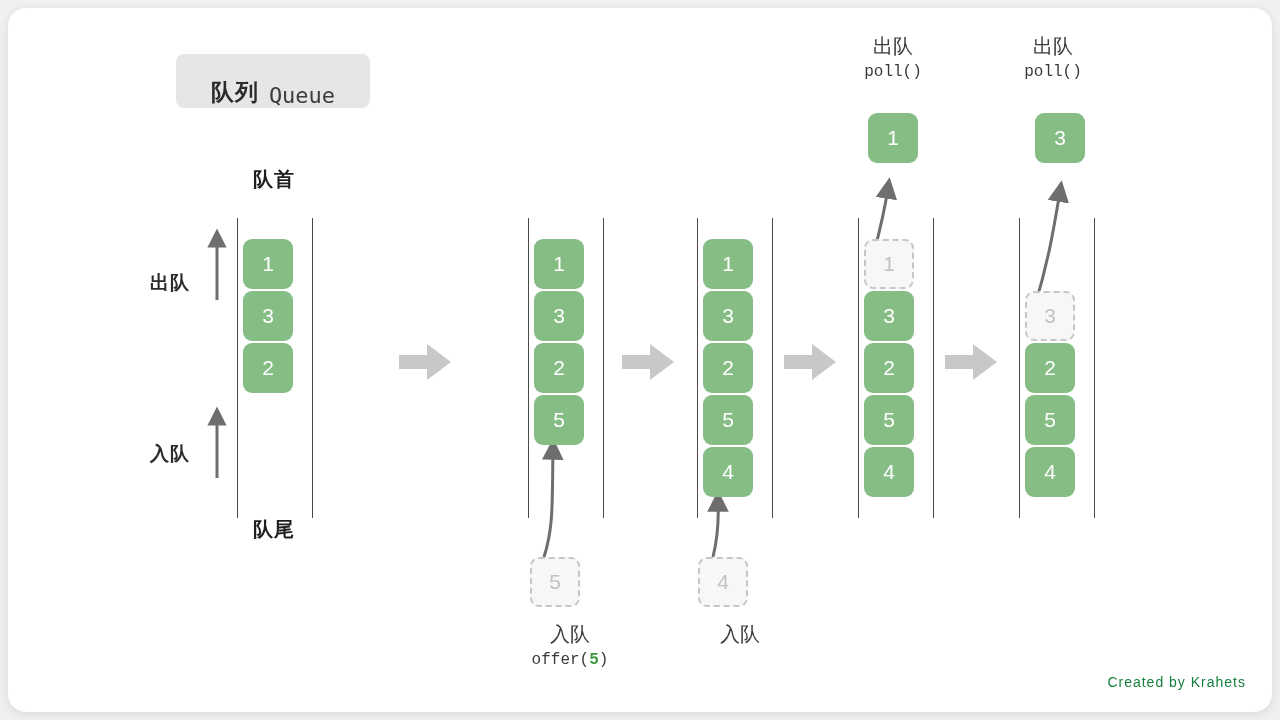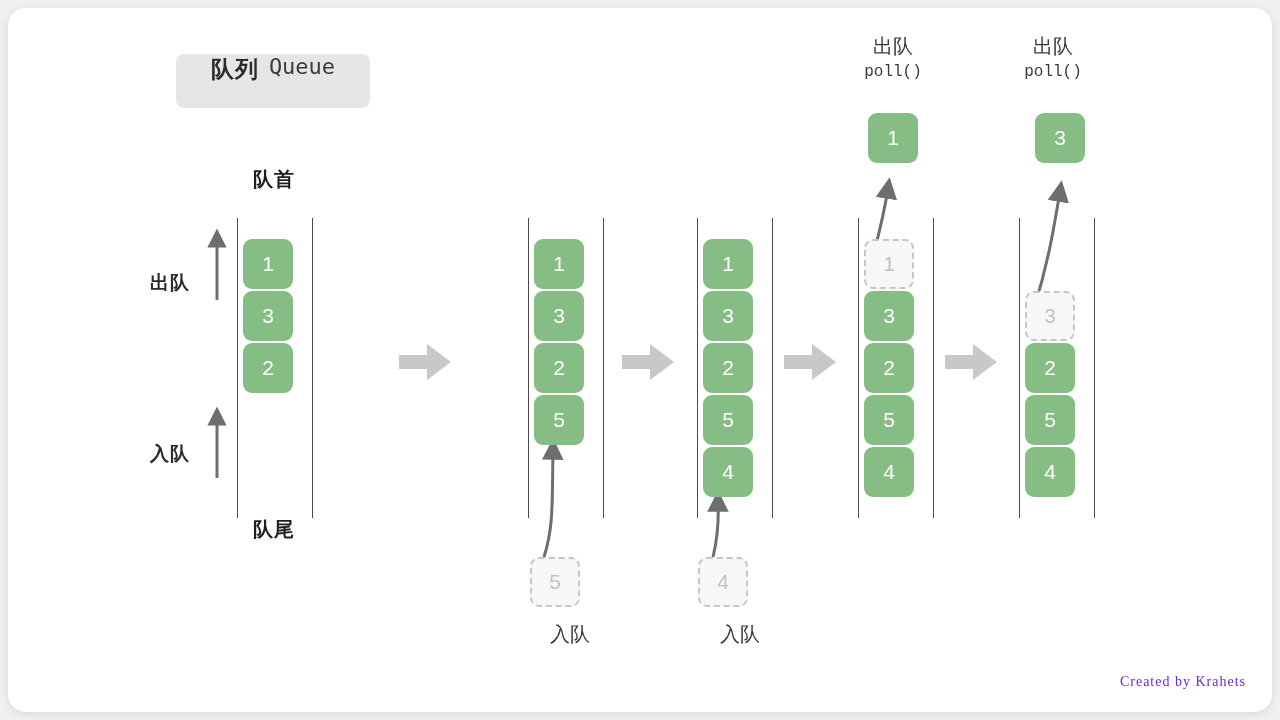--- a/index.html
+++ b/index.html
@@ -19,21 +19,21 @@
     overflow:hidden;
   }
   .abs{position:absolute;}
 
   
   #title-chip{
     left:168px;top:46px;
     width:194px;height:54px;
     background:#e6e6e6;
     border-radius:8px;
-    display:flex;align-items:flex-start;justify-content:center;
+    display:flex;align-items:flex-end;justify-content:center;
     gap:10px;
     box-sizing:border-box;
   }
   #title-chip .cn{
     font-size:23px;font-weight:bold;color:#2b2b2b;
     letter-spacing:1px;
   }
   #title-chip .en{
     font-size:22px;color:#3c3c3c;
     font-family:"DejaVu Sans Mono","Liberation Mono",monospace;
@@ -106,22 +106,22 @@
 
   
   .op-label{
     position:absolute;
     font-size:19px;font-weight:bold;color:#2b2b2b;
     letter-spacing:1px;
   }
 
   #watermark{
     right:26px;bottom:22px;
-    font-size:14px;color:#6d28d9;
-    font-family:Liberation Serif, serif;
+    font-size:14px;color:#15803d;
+    font-family:Liberation Sans, sans-serif;
     letter-spacing:1px;
     text-align:right;
   }
 
   svg.overlay{position:absolute;left:0;top:0;width:1264px;height:704px;pointer-events:none;}
 </style>
 </head>
 <body>
 
 <div id="card">
@@ -184,20 +184,21 @@
     <div class="rail left"></div>
     <div class="rail right"></div>
     <div class="cell filled" style="top:21px;">1</div>
     <div class="cell filled" style="top:73px;">3</div>
     <div class="cell filled" style="top:125px;">2</div>
     <div class="cell filled" style="top:177px;">5</div>
   </div>
   <div class="float-cell ghost" style="left:522px;top:549px;">5</div>
   <div class="caption" style="left:462px;top:612px;">
     <span class="cn">入队</span>
+    <span class="code"><span>offer(</span><span class="num">5</span><span>)</span></span>
   </div>
 
   <div class="abs queue" style="left:689px;top:210px;">
     <div class="rail left"></div>
     <div class="rail right"></div>
     <div class="cell filled" style="top:21px;">1</div>
     <div class="cell filled" style="top:73px;">3</div>
     <div class="cell filled" style="top:125px;">2</div>
     <div class="cell filled" style="top:177px;">5</div>
     <div class="cell filled" style="top:229px;">4</div>

